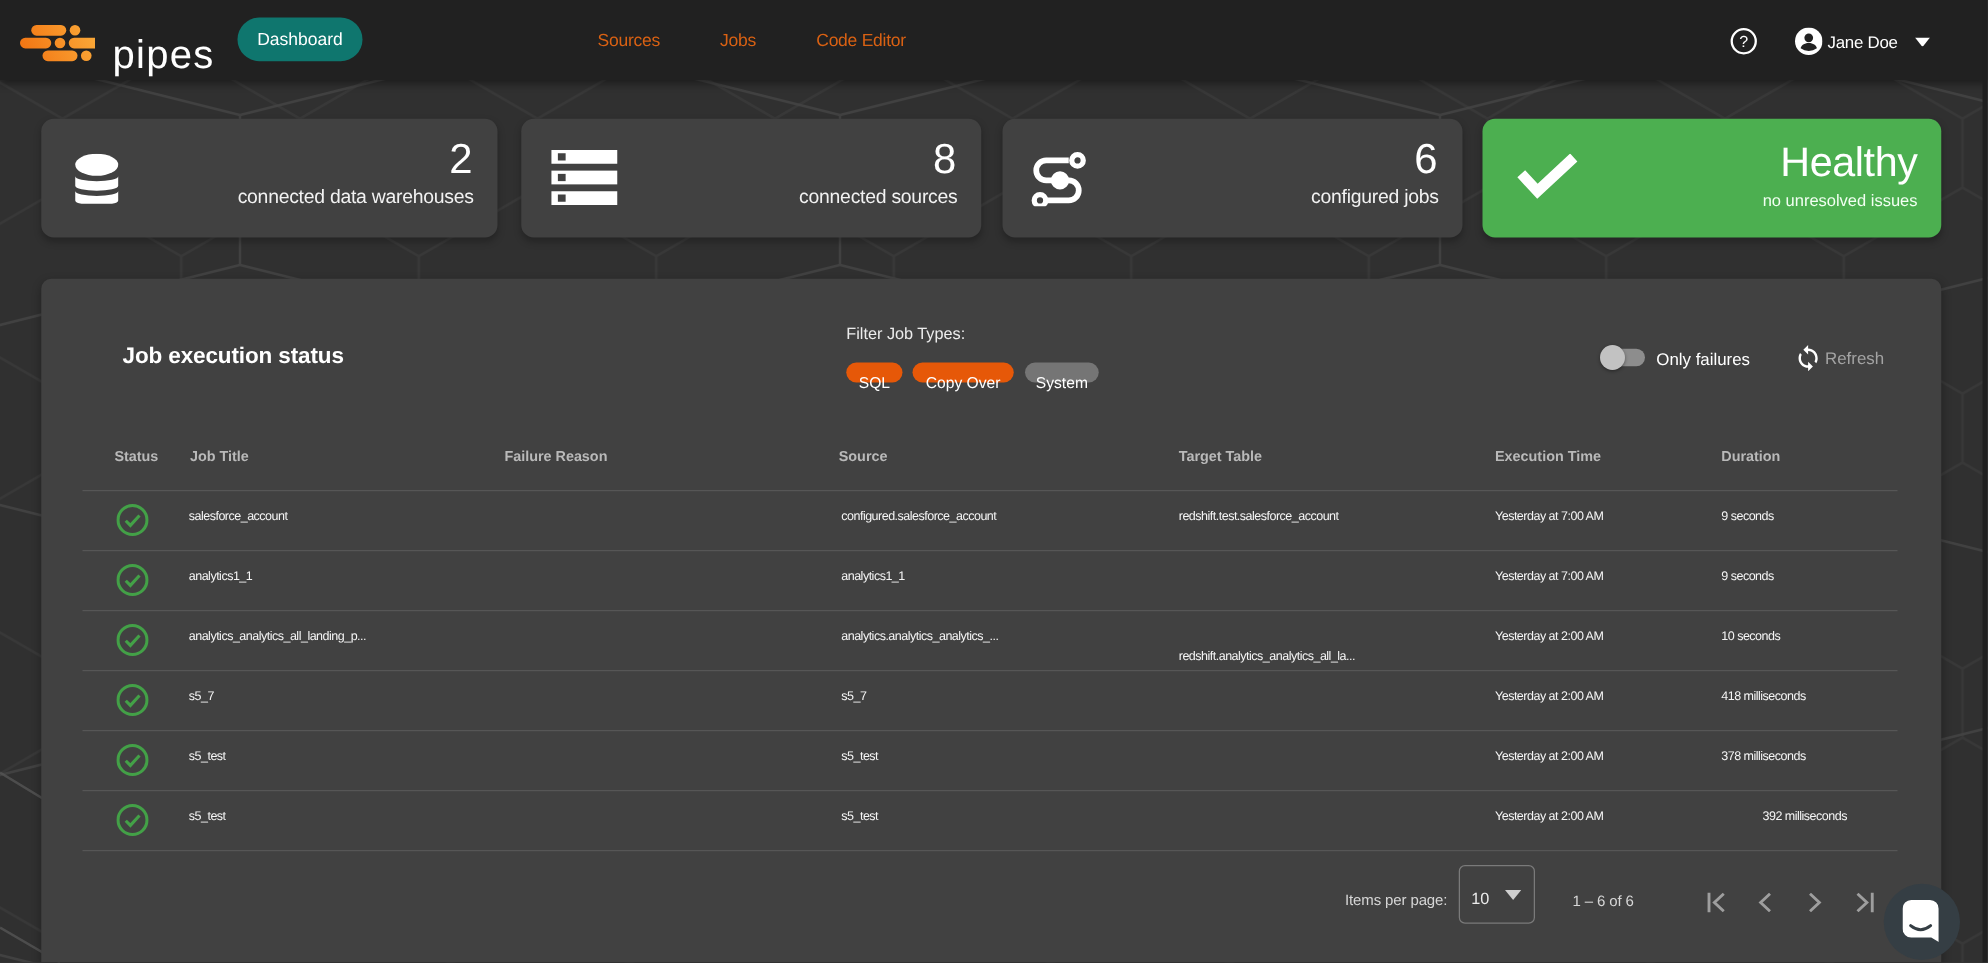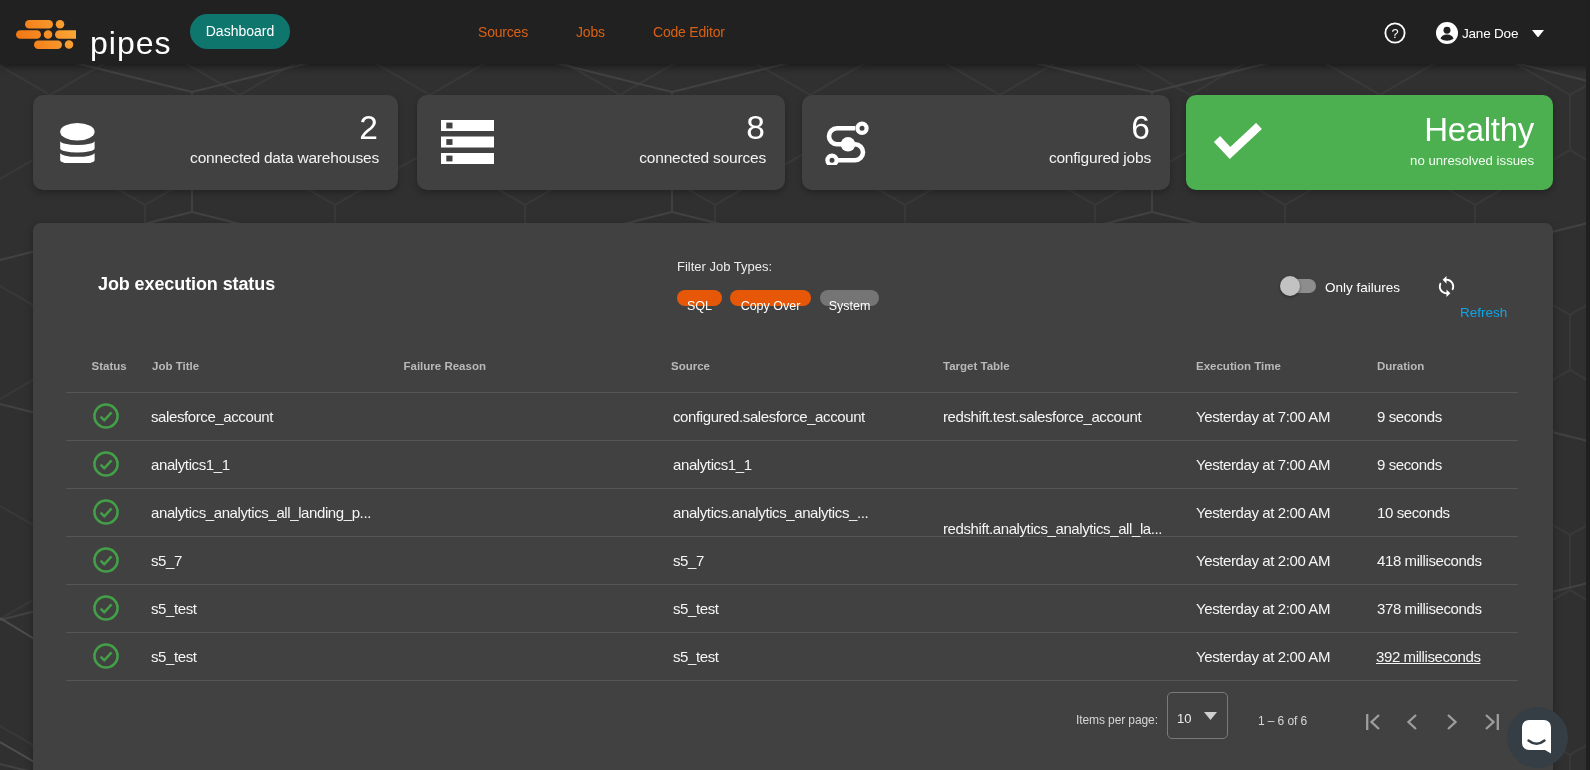--- a/index.html
+++ b/index.html
@@ -31,26 +31,26 @@
     border-radius:8px 8px 0 0; box-shadow:0 3px 8px rgba(0,0,0,0.3); }
   #ptitle { position:absolute; left:65px; top:51px; color:#fff; font-size:18px; font-weight:bold; letter-spacing:-0.1px; }
   #filtlbl { position:absolute; left:644px; top:36px; color:#ececec; font-size:13px; }
   .chip { position:absolute; top:67px; height:16px; border-radius:16px; color:#fff; font-size:12.5px;
     line-height:32px; text-align:center; }
   
   #track { position:absolute; left:1249px; top:56px; width:34px; height:14px; border-radius:7px; background:#8d8d8d; }
   #thumb { position:absolute; left:1247px; top:53px; width:20px; height:20px; border-radius:50%; background:#c2c2c2;
     box-shadow:0 1px 3px rgba(0,0,0,0.4); }
   #onlyf { position:absolute; left:1292px; top:57px; color:#fff; font-size:13.5px; }
-  #refresht { position:absolute; left:1427px; top:56px; color:#0ea5e9; font-size:13.5px;margin-top:26px; }
+  #refresht { position:absolute; left:1427px; top:56px; color:#a3a3a3; font-size:13.5px; }
 
   
   .th { position:absolute; top:136.5px; color:#b9b9b9; font-size:11.5px; font-weight:bold; white-space:nowrap; }
   .hline { position:absolute; left:66px; width:1452px; height:0; border-top:1px solid #565656; }
-  .row-text { position:absolute; color:#f5f5f5; font-size:15px; letter-spacing:-0.4px; white-space:nowrap; }
+  .row-text { position:absolute; color:#f5f5f5; font-size:10px; letter-spacing:-0.4px; white-space:nowrap; }
   .stat { position:absolute; }
 
   .foot { color:#d6d6d6; font-size:12px; letter-spacing:-0.1px; }
 
   
   #chatc { position:absolute; left:1507px; top:707px; width:61px; height:61px; border-radius:50%; background:#353e44; }
   svg { display:block; }
 </style>
 </head>
 <body>
@@ -241,21 +241,21 @@
   <div class="row-text" style="left:673px; top:599.5px;">s5_test</div>
   <div class="row-text" style="left:1196px; top:599.5px;">Yesterday at 2:00 AM</div>
   <div class="row-text" style="left:1377px; top:599.5px;">378 milliseconds</div>
   <svg class="stat" style="left:92.5px; top:643px;" width="26" height="26" viewBox="0 0 26 26">
     <circle cx="13" cy="13" r="11.6" fill="none" stroke="#43a047" stroke-width="2.5"></circle>
     <path d="M7.6 13.6 l3.7 3.7 l7.3 -7.9" fill="none" stroke="#43a047" stroke-width="2.5"></path>
   </svg>
   <div class="row-text" style="left:151px; top:647.5px;">s5_test</div>
   <div class="row-text" style="left:673px; top:647.5px;">s5_test</div>
   <div class="row-text" style="left:1196px; top:647.5px;">Yesterday at 2:00 AM</div>
-  <div class="row-text" style="left:1376px; top:647.5px;text-decoration:underline;">392 milliseconds</div>
+  <div class="row-text" style="left:1410px; top:647.5px;">392 milliseconds</div>
 
   <div class="abs foot" style="left:1076px; top:713px;">Items per page:</div>
   <div class="abs" style="left:1167px; top:692px; width:61px; height:47px; border:1px solid #7a7a7a; border-radius:5px;"></div>
   <div class="abs" style="left:1177px; top:711px; color:#ececec; font-size:13px;">10</div>
   <svg class="abs" style="left:1204px; top:712px;" width="13" height="8" viewBox="0 0 13 8">
     <path d="M0 0 L13 0 L6.5 8 Z" fill="#cfcfcf"></path>
   </svg>
   <div class="abs foot" style="left:1258px; top:714px; font-size:12px;">1 – 6 of 6</div>
 
   <svg class="abs" style="left:1365px; top:714px;" width="17" height="16" viewBox="0 0 17 16">

